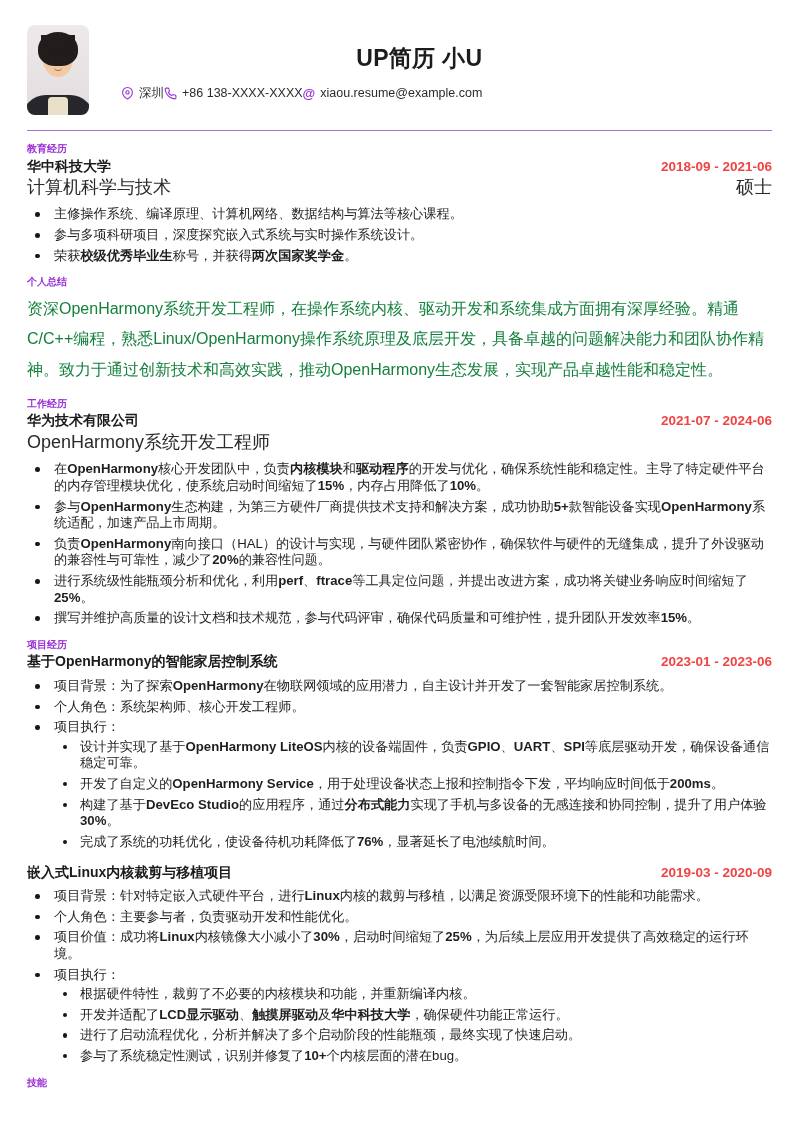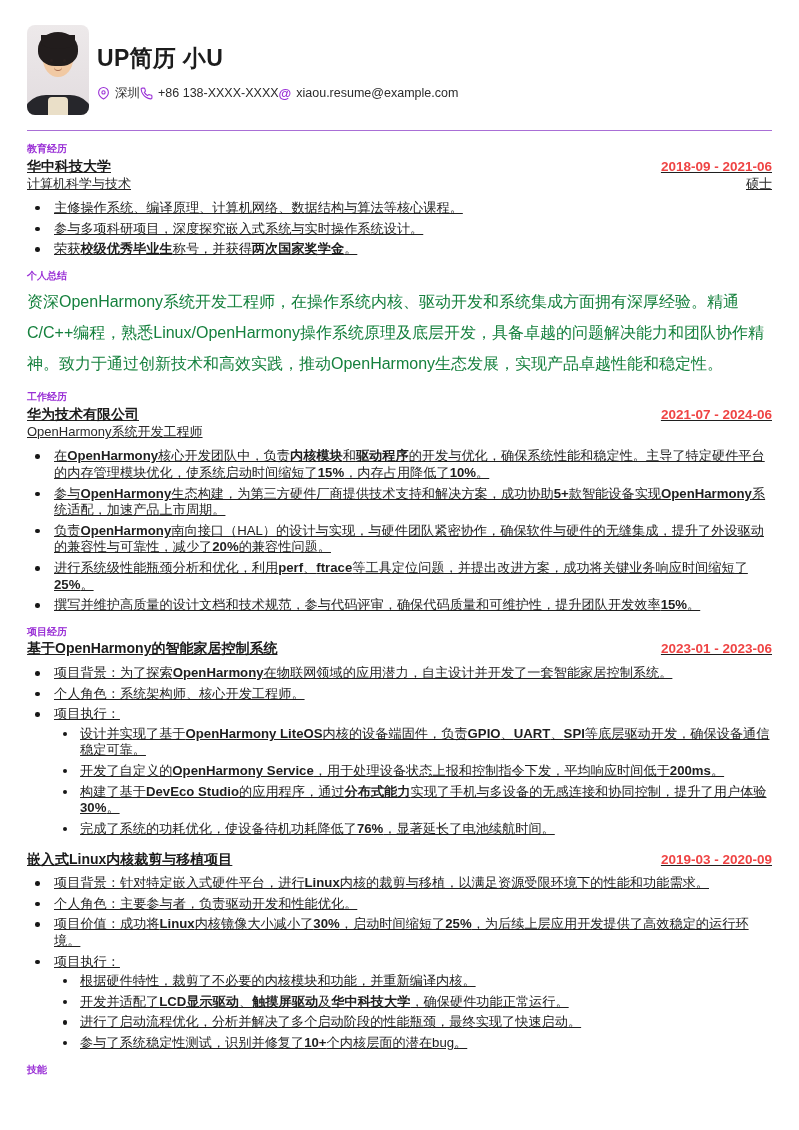--- a/index.html
+++ b/index.html
@@ -25,40 +25,40 @@
     background:#221d1d; border-radius:0 0 60% 60%; }
   .p-eye { position:absolute; top:34px; width:3px; height:3px; background:#2a2020; border-radius:50%; }
   .p-eye.l { left:23px; } .p-eye.r { left:36px; }
   .p-smile { position:absolute; left:27px; top:42px; width:8px; height:4px;
     border-bottom:1.6px solid #a66a4d; border-radius:0 0 8px 8px; }
   .p-body { position:absolute; left:-5px; bottom:-16px; width:72px; height:36px;
     background:#26262b; border-radius:24px 24px 0 0; }
   .p-body::before { content:''; position:absolute; left:26px; top:2px; width:20px; height:20px;
     background:#eadfc8; border-radius:4px 4px 0 0; }
 
-  .hdr-right { margin-left:8px; padding-top:4px; }
+  .hdr-right { margin-left:32px; padding-top:4px;text-align:right; }
   .name { font-size:23px; font-weight:700; letter-spacing:0.3px; color:#1c1c1c; }
   .contacts { display:flex; align-items:center; gap:0; margin-top:11px; }
   .contact { display:flex; align-items:center; gap:5px; font-size:12.5px; color:#2b2b2b; }
   .cicon { width:13px; height:13px; display:inline-flex; }
   .cicon svg { width:13px; height:13px; stroke:var(--accent); fill:none; stroke-width:2; }
   .at-glyph { color:var(--accent); font-weight:700; font-size:13px; line-height:13px; }
 
   .divider { border:none; border-top:1.5px solid var(--divider); margin-top:15px; }
 
   
   .section { margin-top:12px; }
   .sec-title { font-size:10px; font-weight:700; color:var(--accent); line-height:1.25; }
-  .entry { margin-top:2px;text-decoration:underline; }
+  .entry { margin-top:2px; }
   .entry + .entry { margin-top:13px; }
   .entry-row { display:flex; justify-content:space-between; align-items:baseline; }
   .entry-title { font-size:14px; font-weight:700; color:#1b1b1b; line-height:1.25; }
   .entry-date { font-size:13.5px; font-weight:700; color:#ef4444; white-space:nowrap; }
   .entry-subrow { display:flex; justify-content:space-between; align-items:baseline; margin-top:1px; }
-  .entry-sub { font-size:13px; color:#2a2a2a; line-height:1.3; }
+  .entry-sub { font-size:18px; color:#2a2a2a; line-height:1.3; }
 
   ul.bullets { list-style:none; margin-top:7px; }
   li.bullet { position:relative; padding-left:27px; margin-bottom:4px; line-height:1.26; }
   li.bullet::before { content:''; position:absolute; left:8px; top:6px;
     width:4.6px; height:4.6px; border-radius:50%; background:#171717; }
   ul.subbullets { list-style:none; margin-top:3px; }
   li.subbullet { position:relative; padding-left:26px; margin-bottom:4px; line-height:1.26; }
   li.subbullet::before { content:''; position:absolute; left:9px; top:6px;
     width:4.2px; height:4.2px; border-radius:50%; background:#171717; }
   strong { font-weight:700; }

